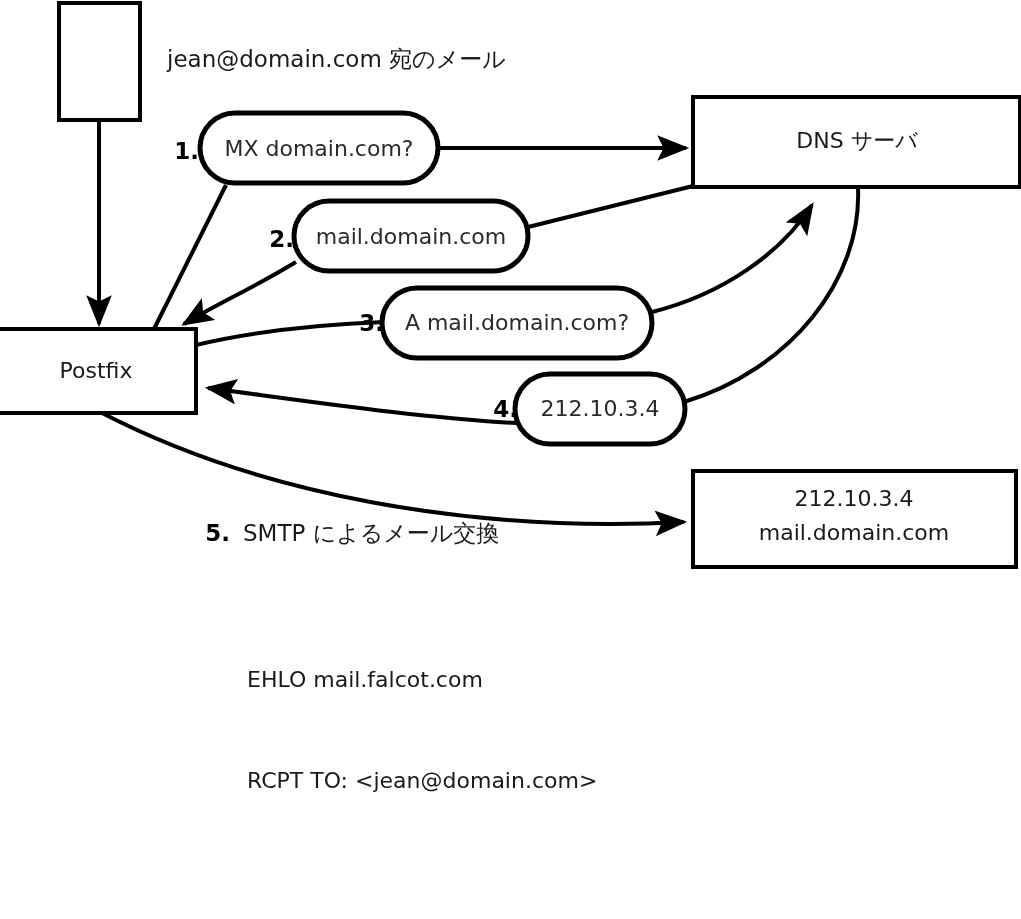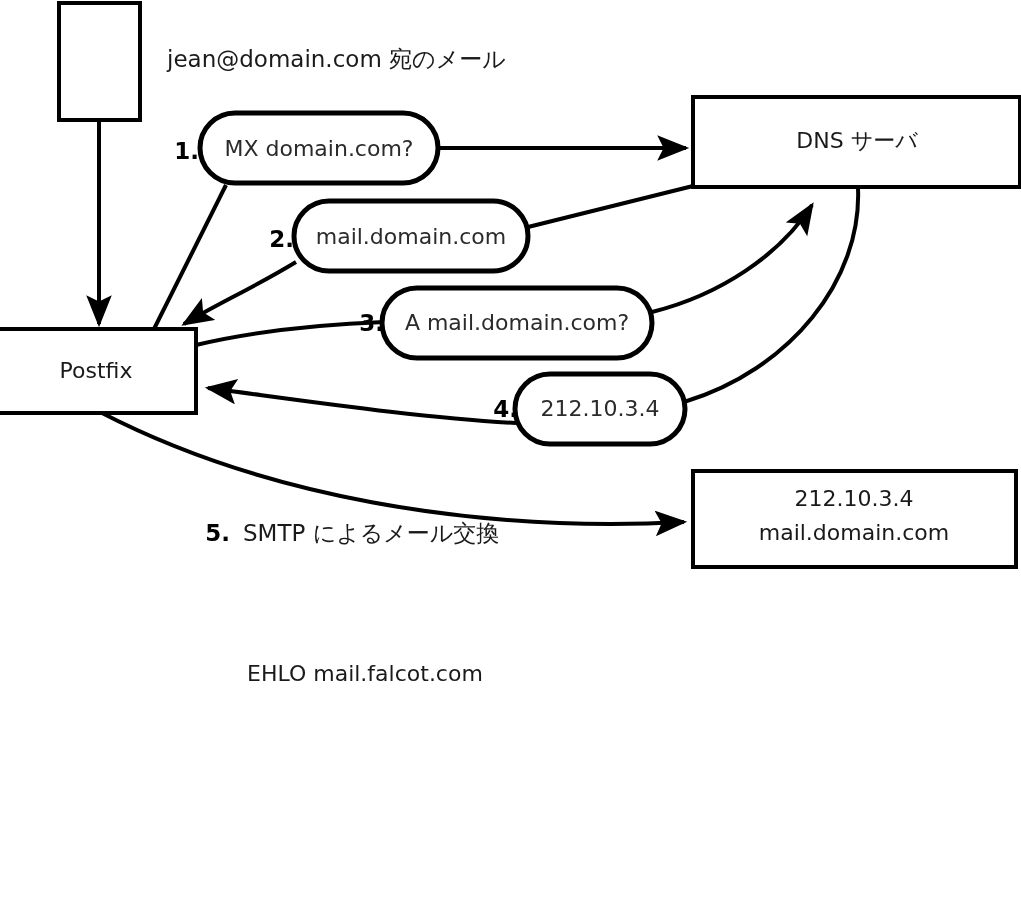--- a/index.html
+++ b/index.html
@@ -74,21 +74,21 @@
     position: absolute;
     left: 247px;
     top: 595px;
     width: 600px;
     font-family: "DejaVu Sans", sans-serif;
     font-size: 22px;
     line-height: 31.5px;
     color: #1a1a1a;
     white-space: pre;
   }
-  .transcript div { white-space: pre; }
+  .transcript div { white-space: pre; margin-top: 6px; }
 </style>
 </head>
 <body>
 
 <div id="diagram-root">
 
   <svg id="diagram-svg" viewBox="0 0 1021 919">
     <defs>
       <marker id="arrowhead" markerWidth="9" markerHeight="9" refX="7.2" refY="3.2" orient="auto" markerUnits="strokeWidth">
         <path d="M0,0 L8,3.2 L0,6.4 L1.6,3.2 Z" fill="#000000"></path>
@@ -144,20 +144,21 @@
     <text class="pill-label" x="600" y="410">212.10.3.4</text>
 
     <text class="step-num" x="230" y="534">5.</text>
     <text class="caption-text" x="243" y="534">SMTP によるメール交換</text>
 
     <text class="caption-text" x="167" y="60">jean@domain.com 宛のメール</text>
   </svg>
 
   <div class="transcript">
     <div>EHLO mail.falcot.com</div>
+    <div>RCPT TO: &lt;jean@domain.com&gt;</div>
     
     
     
     
     
     
     
   </div>
 
 </div>

